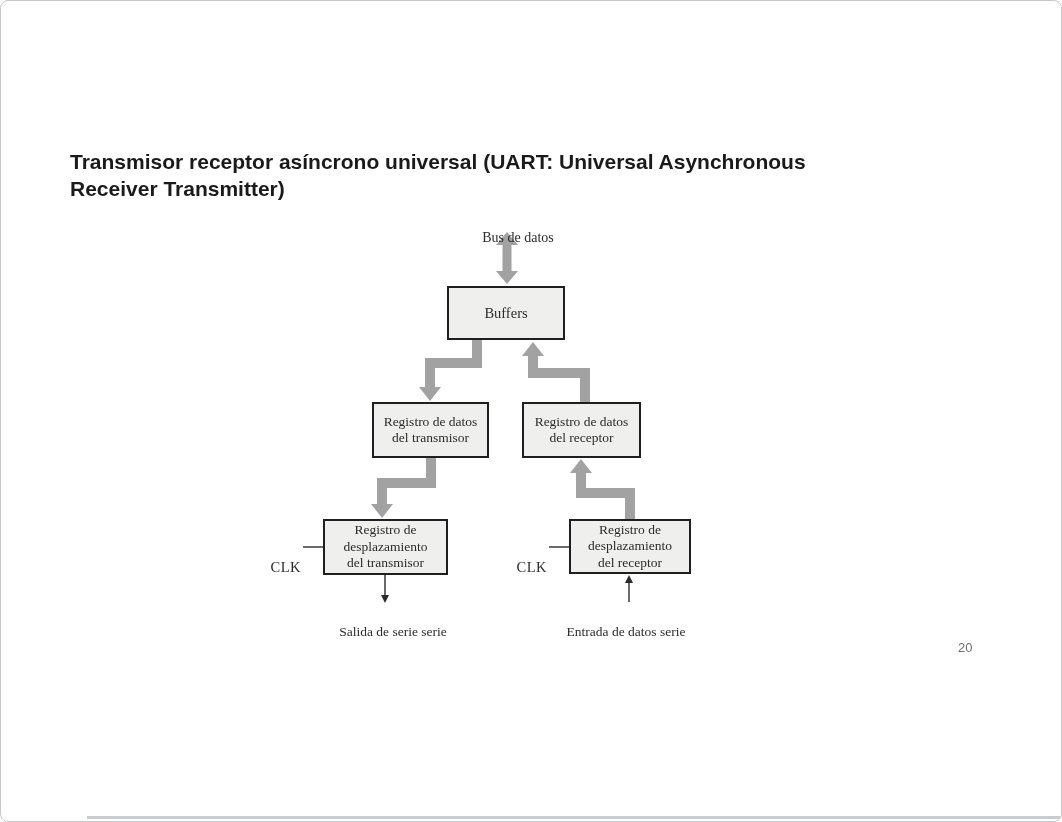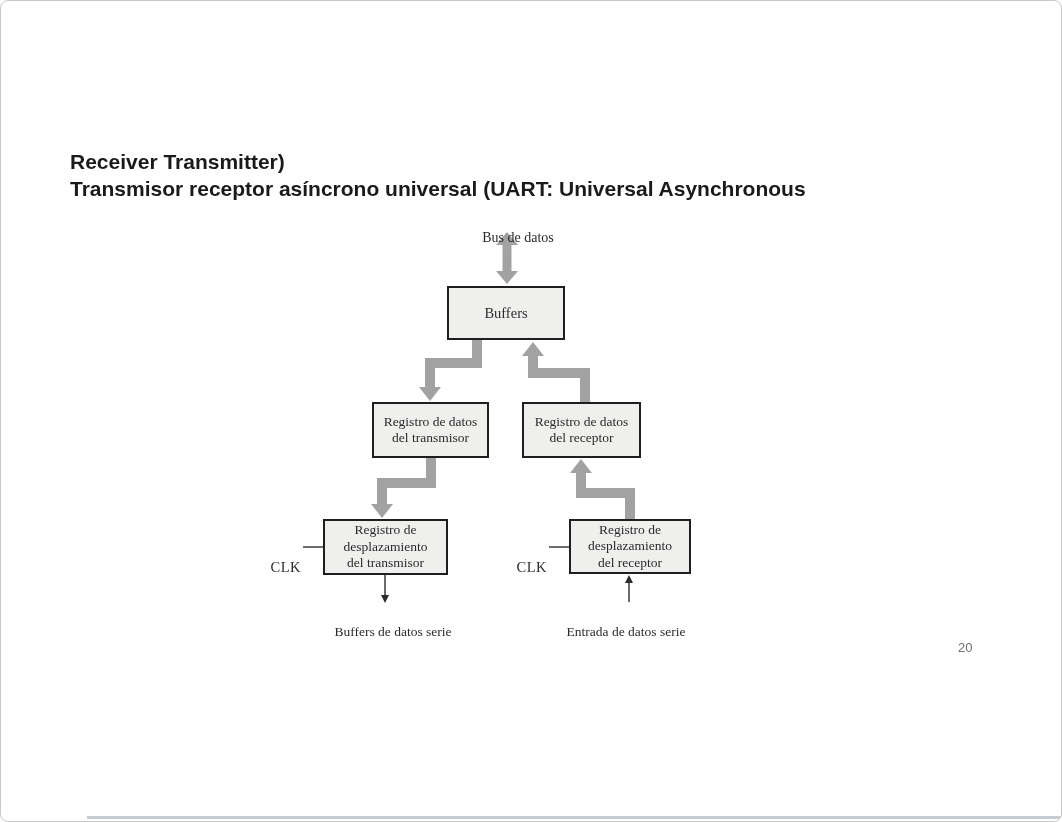--- a/index.html
+++ b/index.html
@@ -52,22 +52,22 @@
     position:absolute;left:86px;top:815px;width:976px;height:3px;
     background:var(--c-accent_bar,#c7ccd3);
   }
 </style>
 </head>
 <body>
 
 <div class="page">
 
   <div class="slide-title">
+    <div>Transmisor receptor asíncrono universal (UART: Universal Asynchronous</div>
     <div>Receiver Transmitter)</div>
-    <div>Transmisor receptor asíncrono universal (UART: Universal Asynchronous</div>
   </div>
 
   <svg class="svg-layer" width="1062" height="822" viewBox="0 0 1062 822">
 
     <polygon class="thick-arrow-head" points="506,231 517,244 510.5,244 510.5,270 517,270 506,283 495,270 501.5,270 501.5,244 495,244"></polygon>
 
     <path class="thick-arrow-line" d="M476,339 V362 H429 V387"></path>
     <polygon class="thick-arrow-head" points="418,386 440,386 429,400"></polygon>
 
     <path class="thick-arrow-line" d="M584,402 V372 H532 V354"></path>
@@ -113,20 +113,20 @@
 
   <div class="dbox box-rx-shift">
     <div>Registro de</div>
     <div>desplazamiento</div>
     <div>del receptor</div>
   </div>
 
   <div class="dlabel lbl-clk-left">CLK</div>
   <div class="dlabel lbl-clk-right">CLK</div>
 
-  <div class="dlabel lbl-serial-out">Buffers de datos serie</div>
+  <div class="dlabel lbl-serial-out">Salida de serie serie</div>
   <div class="dlabel lbl-serial-in">Entrada de datos serie</div>
 
   <div class="page-number">20</div>
 
   <div class="bottom-bar"></div>
 
 </div>
 
 </body></html>

